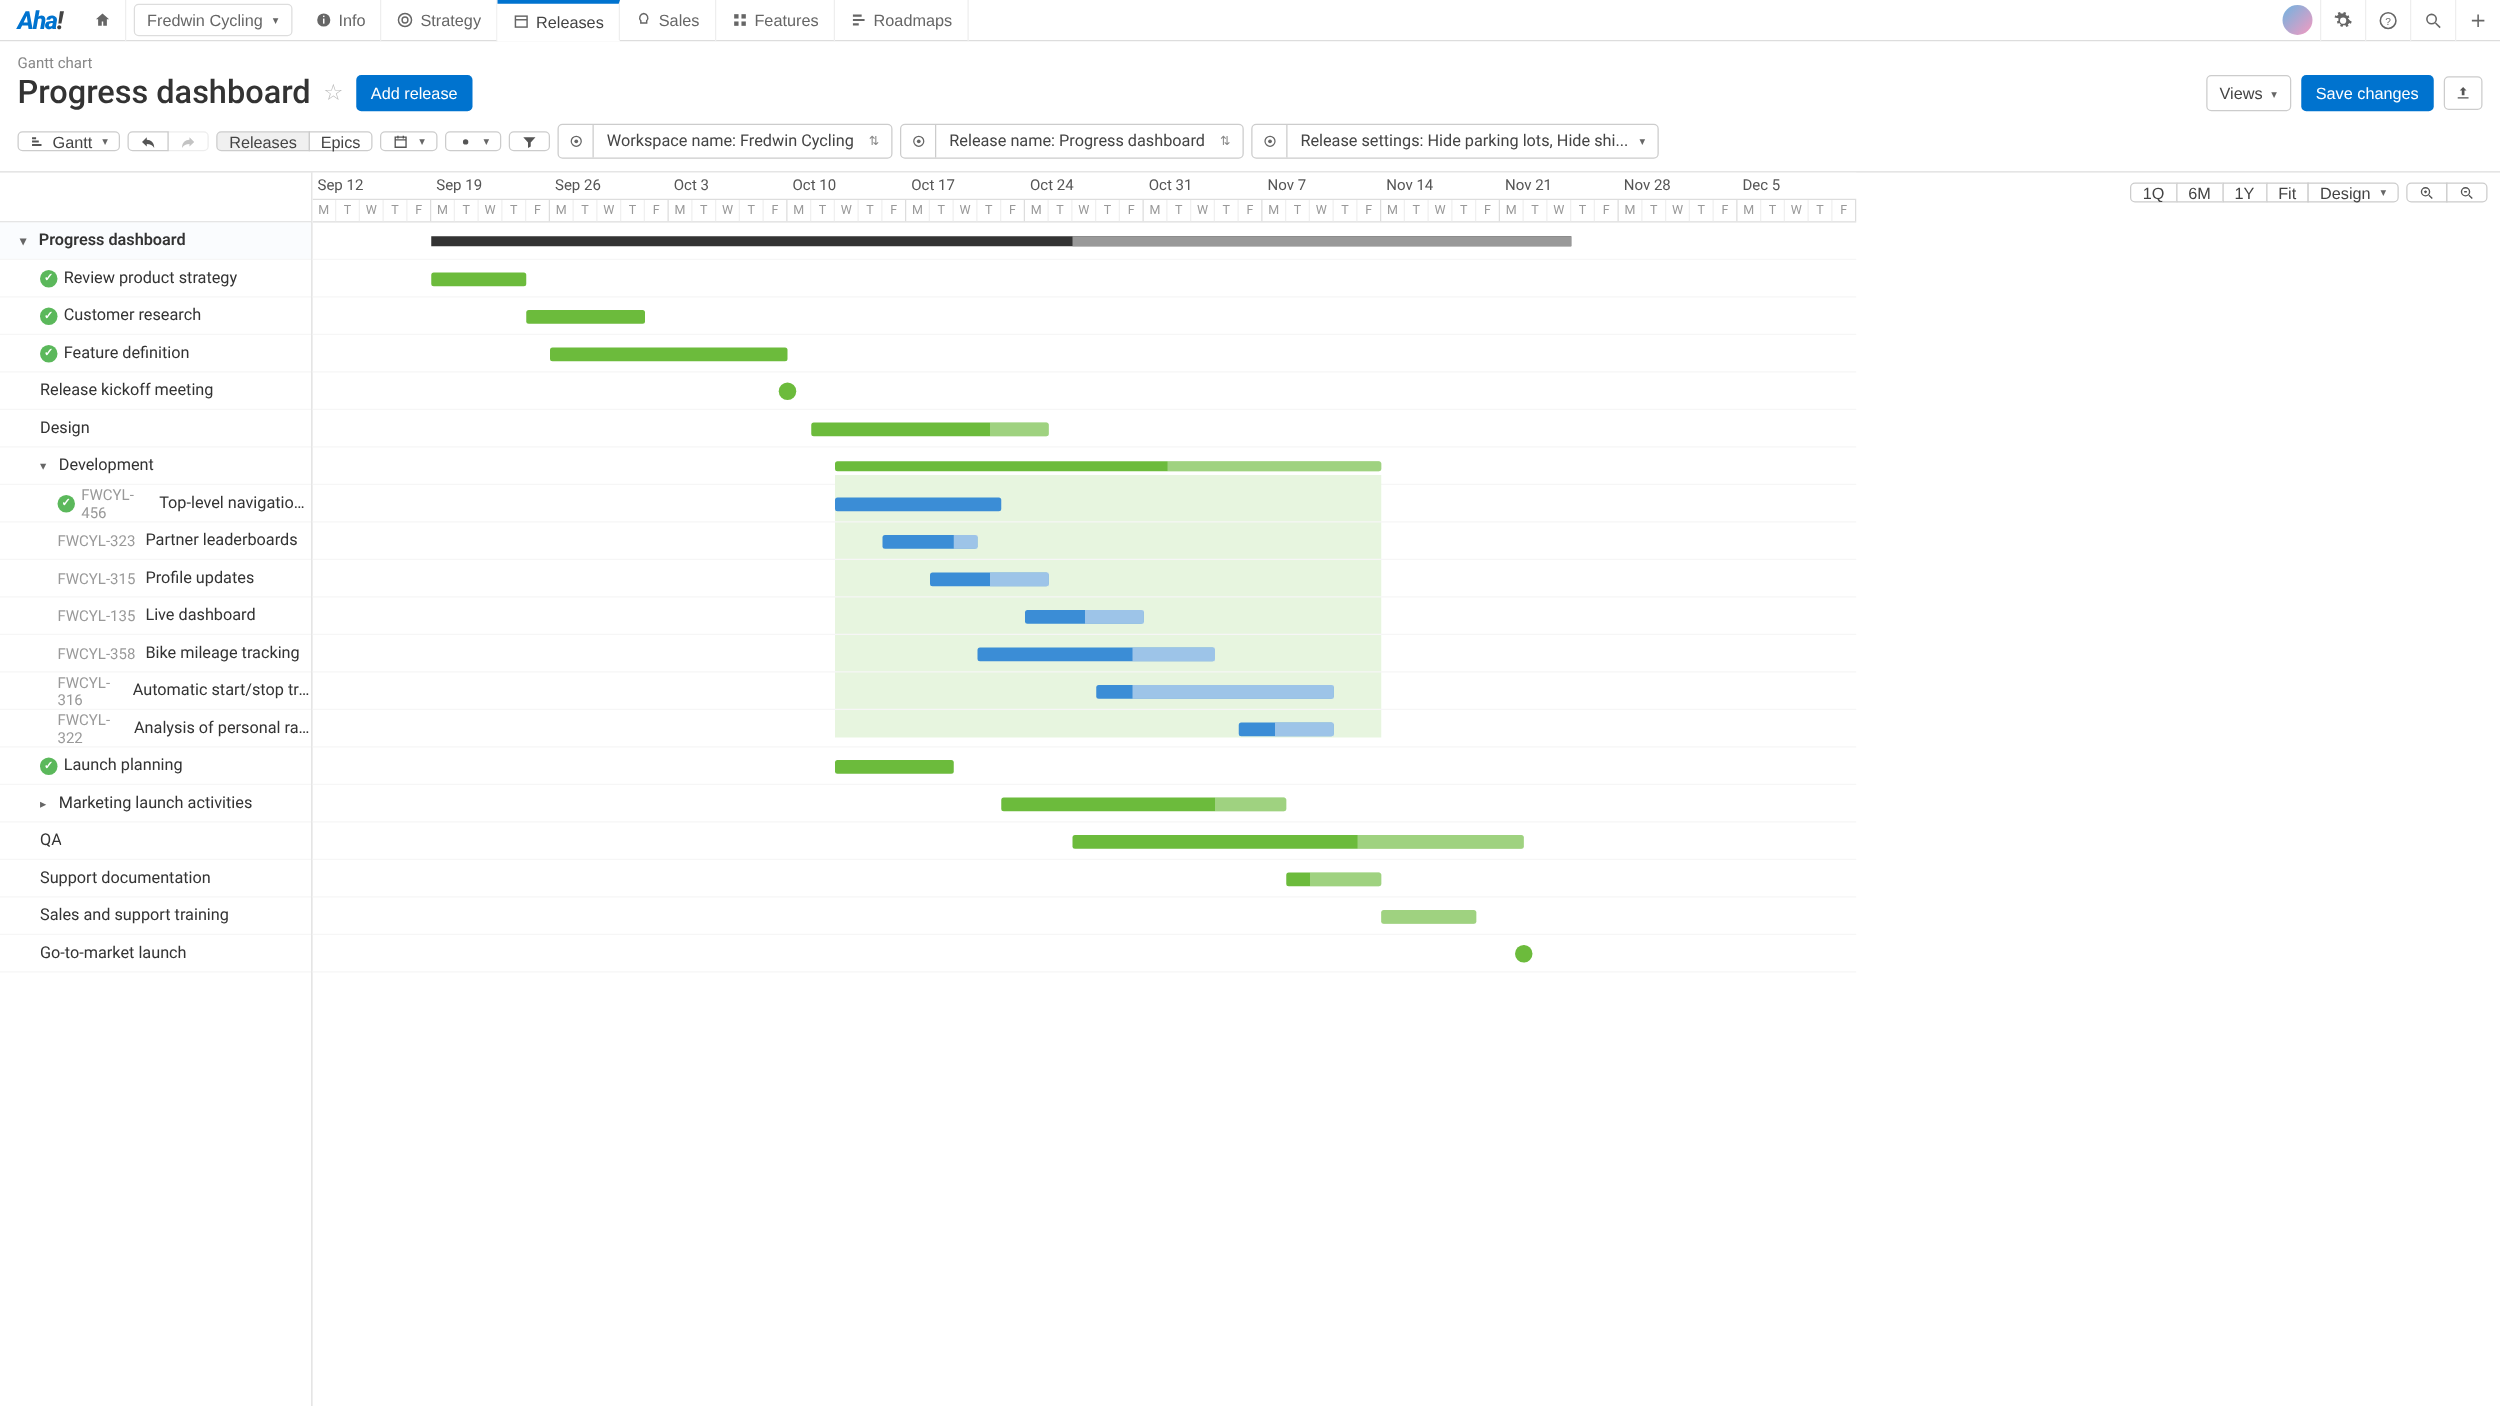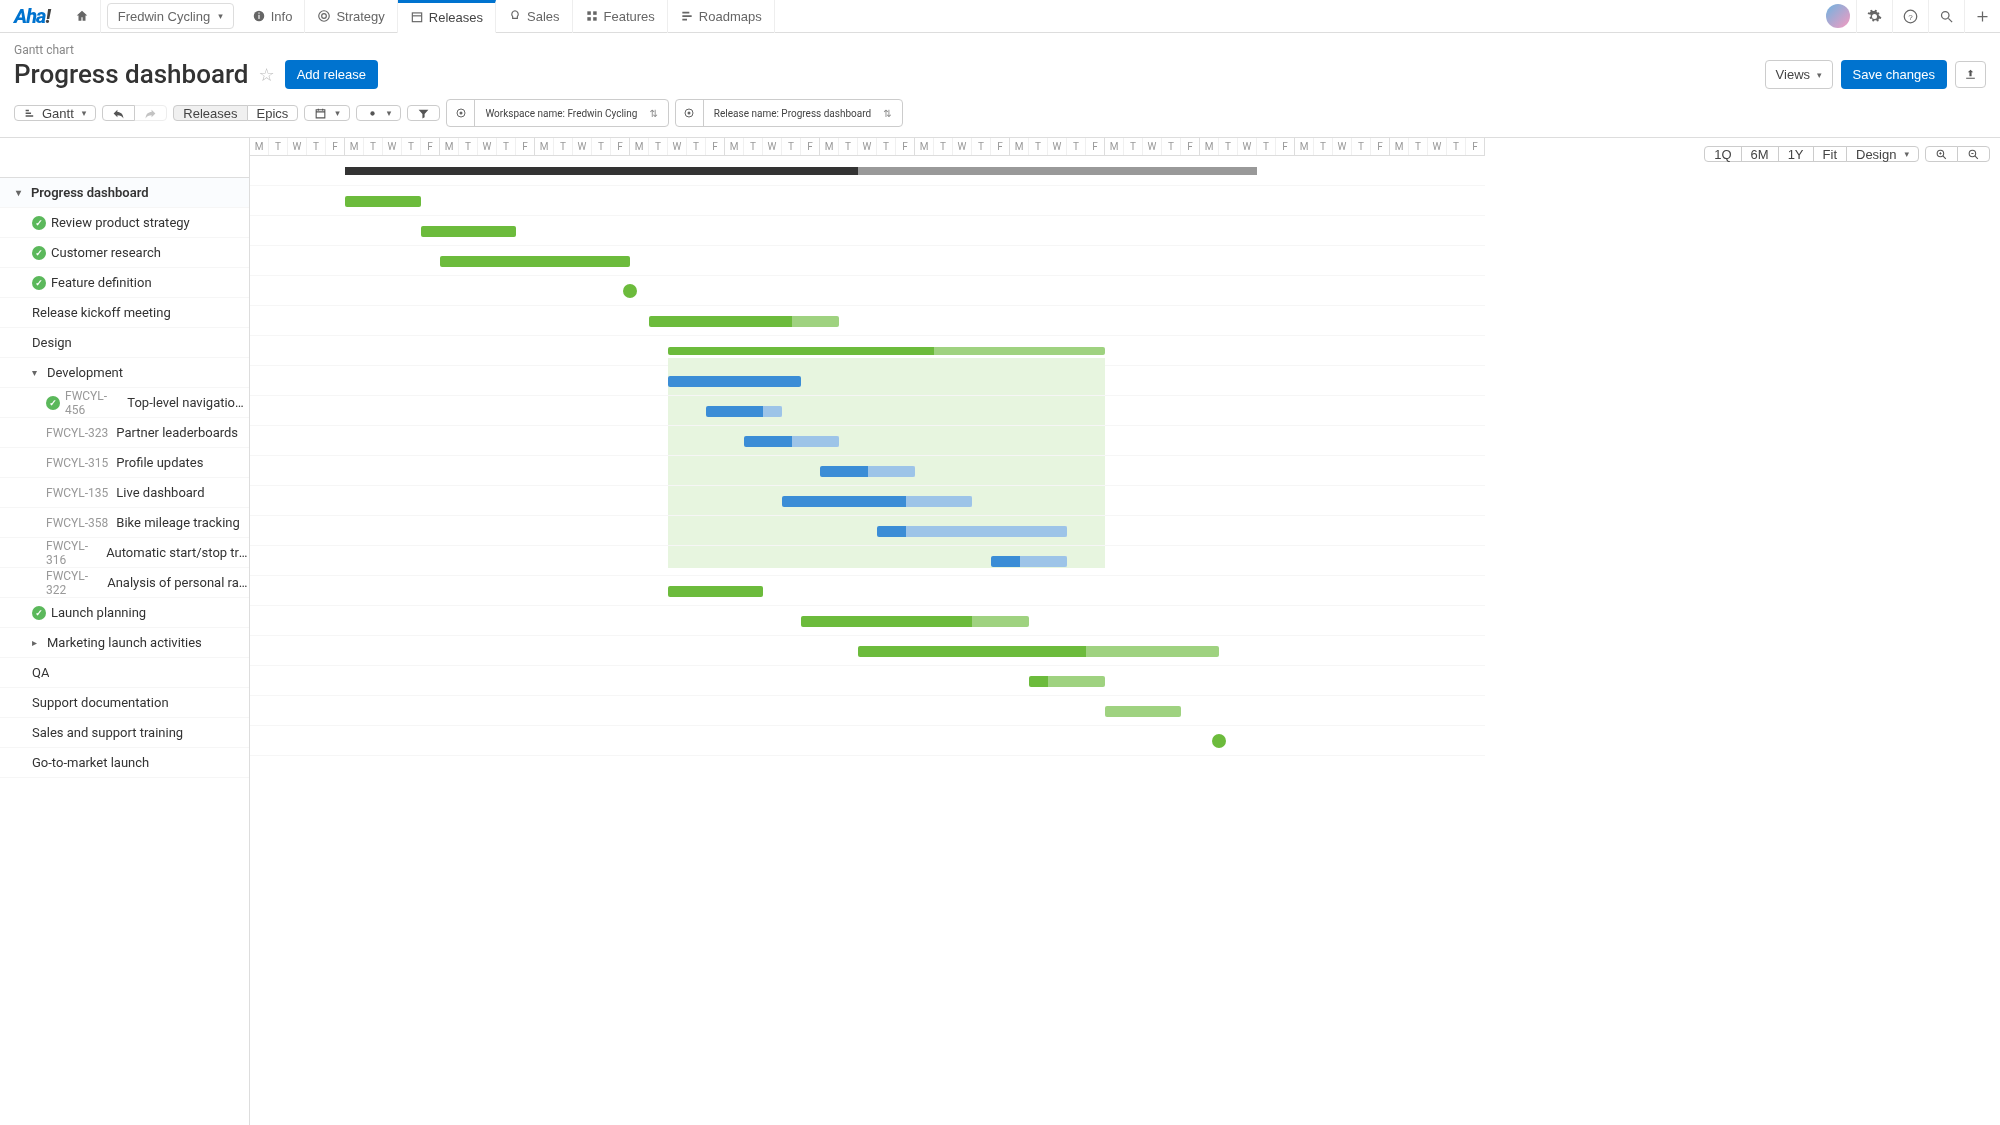--- a/index.html
+++ b/index.html
@@ -31,21 +31,21 @@
 .tb-btn { display: flex; align-items: center; gap: 5px; border: 1px solid #ccc; background: #fff; border-radius: 4px; padding: 5px 9px; font-size: 13px; color: #444; cursor: pointer; height: 16px; }
 .tb-btn.icon svg { width: 13px; height: 13px; fill: #555; }
 .btn-group { display: flex; }
 .btn-group .tb-btn { border-radius: 0; margin-left: -1px; }
 .btn-group .tb-btn:first-child { border-radius: 4px 0 0 4px; margin-left: 0; }
 .btn-group .tb-btn:last-child { border-radius: 0 4px 4px 0; }
 .tb-btn.active { background: #f0f0f0; }
 .pill { display: flex; align-items: center; border: 1px solid #ccc; border-radius: 4px; height: 28px; overflow: hidden; }
 .pill-icon { width: 28px; height: 28px; display: flex; align-items: center; justify-content: center; border-right: 1px solid #ccc; }
 .pill-icon svg { width: 12px; height: 12px; fill: #666; }
-.pill-text { padding: 0 10px; font-size: 10px; color: #444; display: flex; align-items: center; gap: 6px; }
+.pill-text { padding: 0 10px; font-size: 13px; color: #444; display: flex; align-items: center; gap: 6px; }
 
 .gantt-wrap { display: flex; height: calc(100vh - 135px); border-top: 1px solid #ddd; position: relative; }
 .tree { width: 250px; flex-shrink: 0; border-right: 1px solid #ddd; overflow-y: auto; }
 .tl-zoom { position: absolute; right: 10px; top: 8px; z-index: 10; display: flex; gap: 6px; }
 .timeline { flex: 1; overflow: auto; position: relative; }
 .tl-head { position: sticky; top: 0; background: #fff; z-index: 5; }
 .tl-weeks { display: flex; height: 22px; border-bottom: 1px solid #ddd; }
 .tl-week { flex: 0 0 auto; font-size: 12px; color: #555; padding: 3px 4px; border-right: 1px solid transparent; }
 .tl-days { display: flex; height: 18px; border-bottom: 1px solid #ddd; }
 .tl-day { flex: 0 0 auto; font-size: 10px; color: #999; text-align: center; border-right: 1px solid #f0f0f0; line-height: 18px; }
@@ -238,20 +238,31 @@
   </div>
   <div class="pill">
     <div class="pill-icon">
         <svg viewBox="0 0 24 24">
           <circle cx="12" cy="12" r="8" fill="none" stroke="#666" stroke-width="2"></circle>
           <circle cx="12" cy="12" r="3"></circle>
         </svg>
       </div>
     <div class="pill-text updown">
         <span>Release name: Progress dashboard</span>
+      </div>
+  </div>
+  <div class="pill">
+    <div class="pill-icon">
+        <svg viewBox="0 0 24 24">
+          <circle cx="12" cy="12" r="8" fill="none" stroke="#666" stroke-width="2"></circle>
+          <circle cx="12" cy="12" r="3"></circle>
+        </svg>
+      </div>
+    <div class="pill-text caret">
+        <span>Release settings: Hide parking lots, Hide shi...</span>
       </div>
   </div>
 </div>
 
 <div class="gantt-wrap">
   <div class="tl-zoom">
     <div class="btn-group">
       <button class="tb-btn">1Q</button>
       <button class="tb-btn">6M</button>
       <button class="tb-btn">1Y</button>
@@ -350,20 +361,35 @@
           <span class="tname">Sales and support training</span>
         </div>
         <div class="row lv1">
           <span class="tname">Go-to-market launch</span>
         </div>
       </div>
   </div>
 
   <div class="timeline">
     <div class="tl-head" id="tl-head" style="width: 1235px;">
+        <div class="tl-weeks">
+          <div class="tl-week" style="width:95px">Sep 12</div>
+          <div class="tl-week" style="width:95px">Sep 19</div>
+          <div class="tl-week" style="width:95px">Sep 26</div>
+          <div class="tl-week" style="width:95px">Oct 3</div>
+          <div class="tl-week" style="width:95px">Oct 10</div>
+          <div class="tl-week" style="width:95px">Oct 17</div>
+          <div class="tl-week" style="width:95px">Oct 24</div>
+          <div class="tl-week" style="width:95px">Oct 31</div>
+          <div class="tl-week" style="width:95px">Nov 7</div>
+          <div class="tl-week" style="width:95px">Nov 14</div>
+          <div class="tl-week" style="width:95px">Nov 21</div>
+          <div class="tl-week" style="width:95px">Nov 28</div>
+          <div class="tl-week" style="width:95px">Dec 5</div>
+        </div>
         <div class="tl-days">
           <div class="tl-day " style="width:19px">M</div>
           <div class="tl-day " style="width:19px">T</div>
           <div class="tl-day " style="width:19px">W</div>
           <div class="tl-day " style="width:19px">T</div>
           <div class="tl-day wk" style="width:19px">F</div>
           <div class="tl-day " style="width:19px">M</div>
           <div class="tl-day " style="width:19px">T</div>
           <div class="tl-day " style="width:19px">W</div>
           <div class="tl-day " style="width:19px">T</div>

